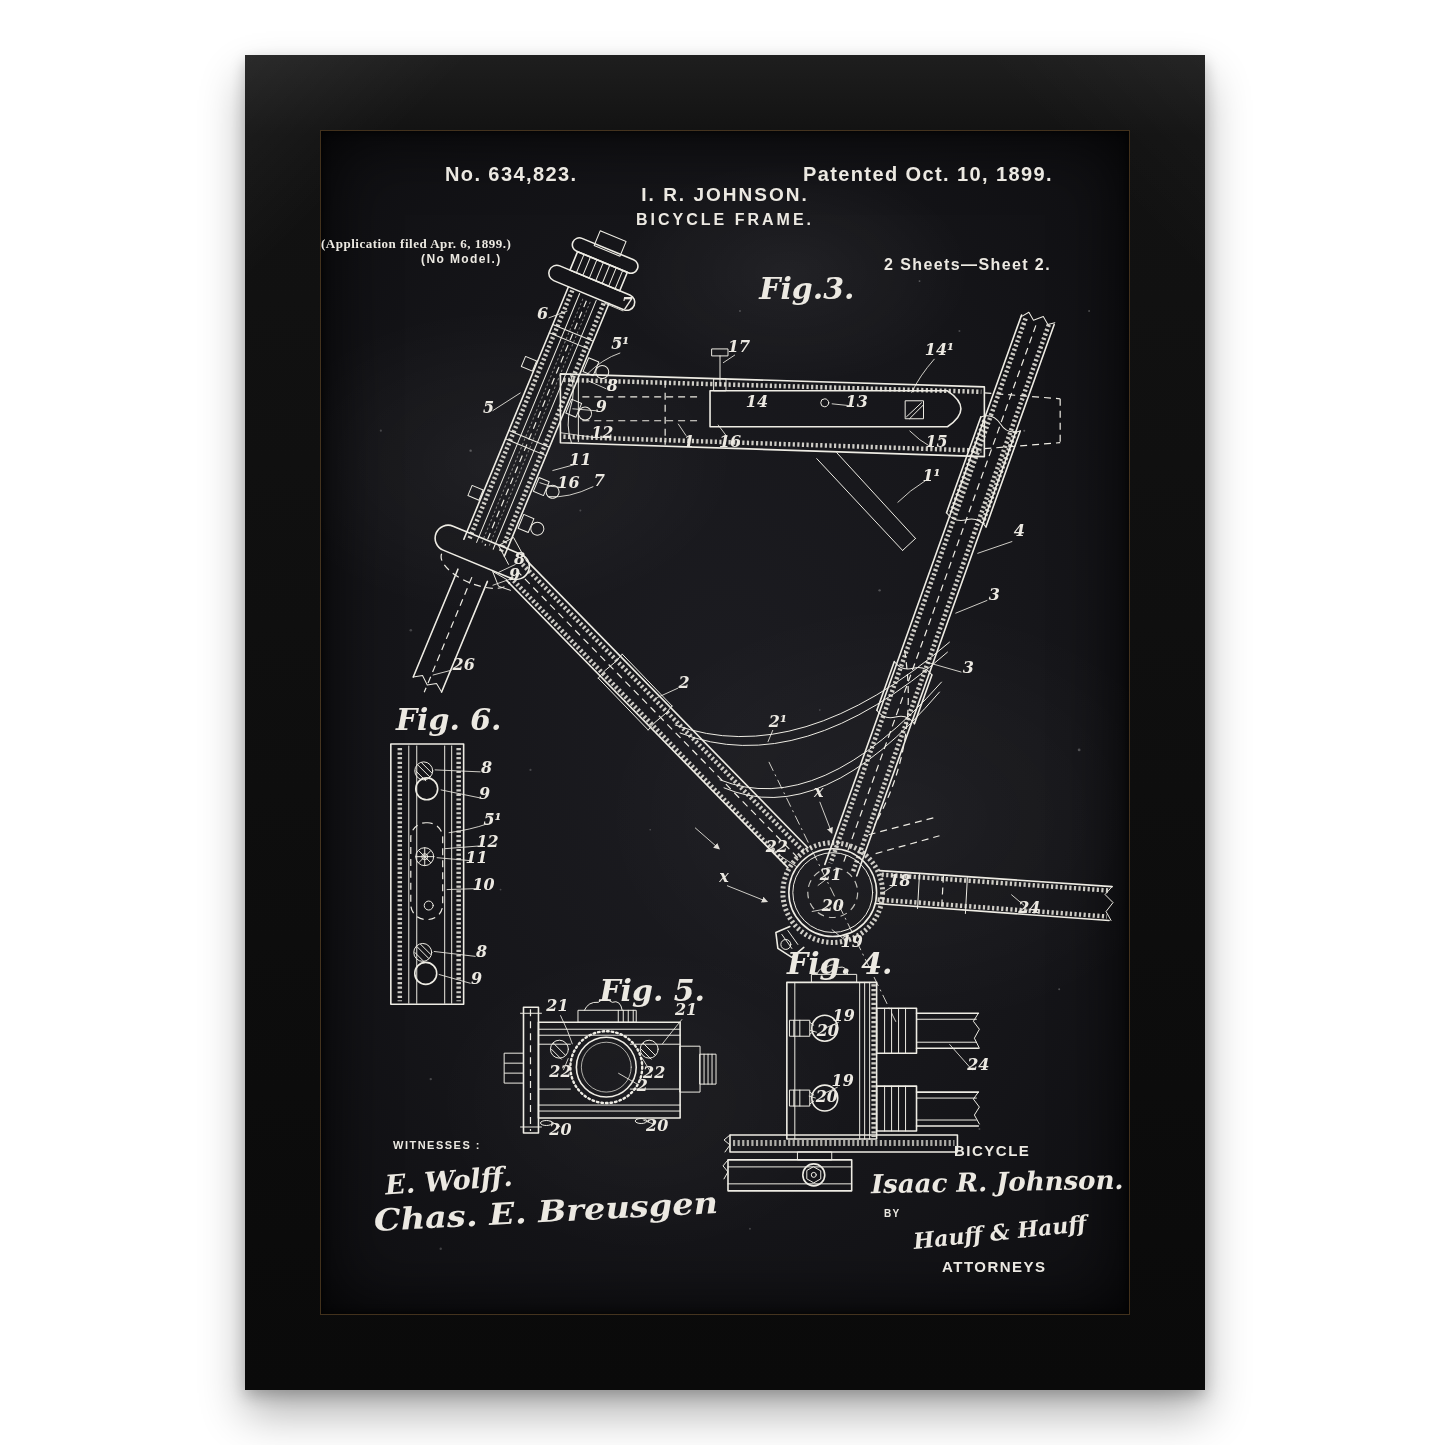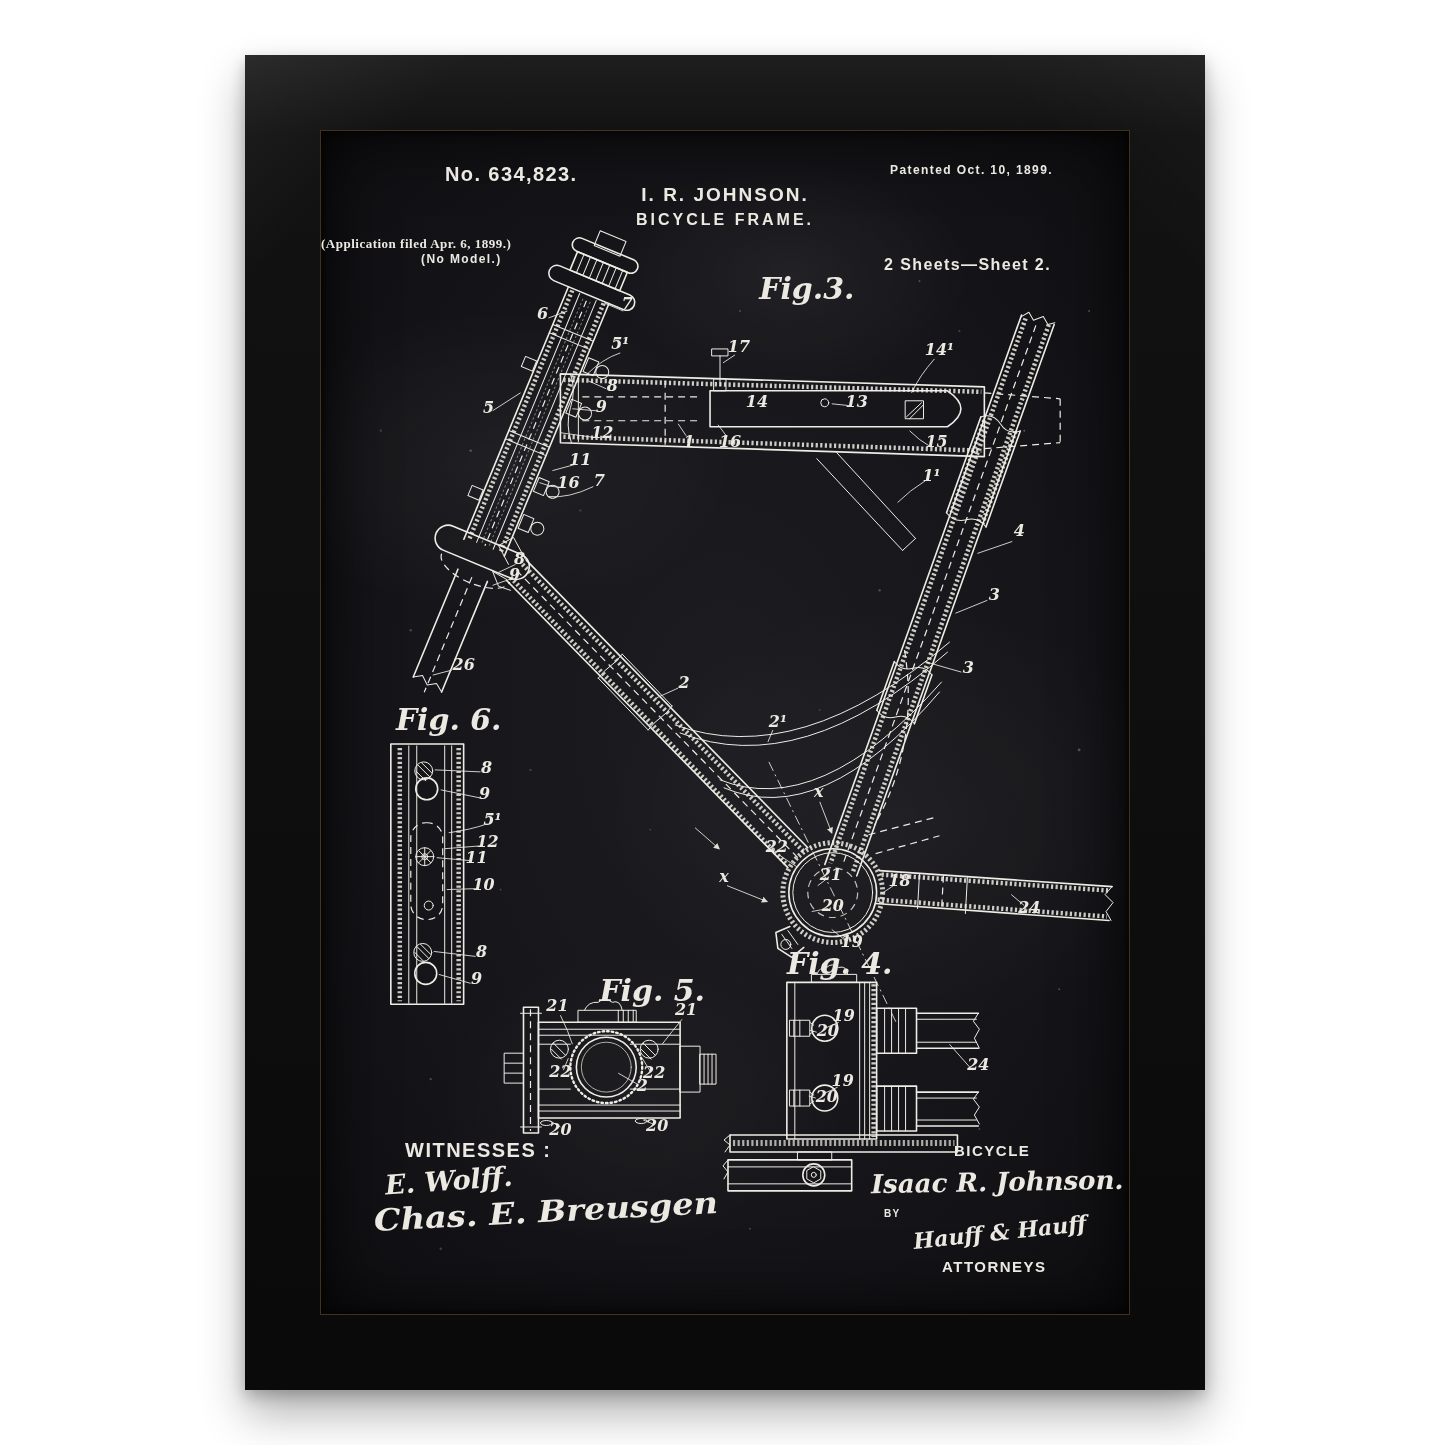--- a/index.html
+++ b/index.html
@@ -20,28 +20,28 @@
            radial-gradient(ellipse 260px 160px at 58% 12%,rgba(255,255,255,.05),transparent 70%),
            radial-gradient(ellipse 300px 220px at 40% 82%,rgba(255,255,255,.03),transparent 70%),
            radial-gradient(ellipse at center,#1c1c21 0%,#16161a 55%,#0f0f12 100%);
          border:1px solid rgba(150,105,45,.38);
          box-shadow:inset 0 0 70px rgba(0,0,0,.85), inset 0 0 8px rgba(0,0,0,.9);}
   .poster svg{position:absolute;inset:0;width:100%;height:100%;}
   
   .t{position:absolute;white-space:nowrap;color:#ece9e2;}
   .b{font-weight:700;letter-spacing:1.4px;}
   .patno{left:100px;top:32px;font-size:20px;margin-left:24px;}
-  .patdate{right:76px;top:32px;font-size:12px;}
+  .patdate{right:76px;top:32px;font-size:20px;}
   .invtitle{left:0;top:53px;width:100%;text-align:center;font-size:19px;letter-spacing:2px;}
   .subject{left:0;top:80px;width:100%;text-align:center;font-size:16px;letter-spacing:3px;}
   .appline{left:0;top:105px;width:100%;text-align:left;font-size:13px;
            font-family:"Liberation Serif",serif;font-weight:700;letter-spacing:.5px;}
   .nomodel{left:100px;top:121px;font-size:12px;}
   .sheets{right:78px;top:125px;font-size:16px;}
-  .witlabel{left:84px;top:1008px;font-size:20px;letter-spacing:1.5px;}
+  .witlabel{left:72px;top:1008px;font-size:11px;letter-spacing:1.5px;}
   .invlabel{left:633px;top:1011px;font-size:15px;letter-spacing:1.5px;}
   .bylabel{left:563px;top:1077px;font-size:10px;}
   .attlabel{left:621px;top:1127px;font-size:15px;letter-spacing:1.5px;text-align:center;}
   .script{font-family:"DejaVu Serif",serif;font-style:italic;font-weight:600;}
   .wit1{left:64px;top:1034px;font-size:27px;transform:rotate(-4deg);}
   .wit2{left:52px;top:1072px;font-size:30px;transform:rotate(-3deg) scaleX(1.12);transform-origin:left top;}
   .invsig{left:550px;top:1036px;font-size:26px;transform:rotate(-1deg);}
   .attsig{left:592px;top:1088px;font-size:22px;transform:rotate(-6deg);}
   
   .ln{fill:none;stroke:#eeece4;stroke-width:1.6;stroke-linecap:round;stroke-linejoin:round;}

